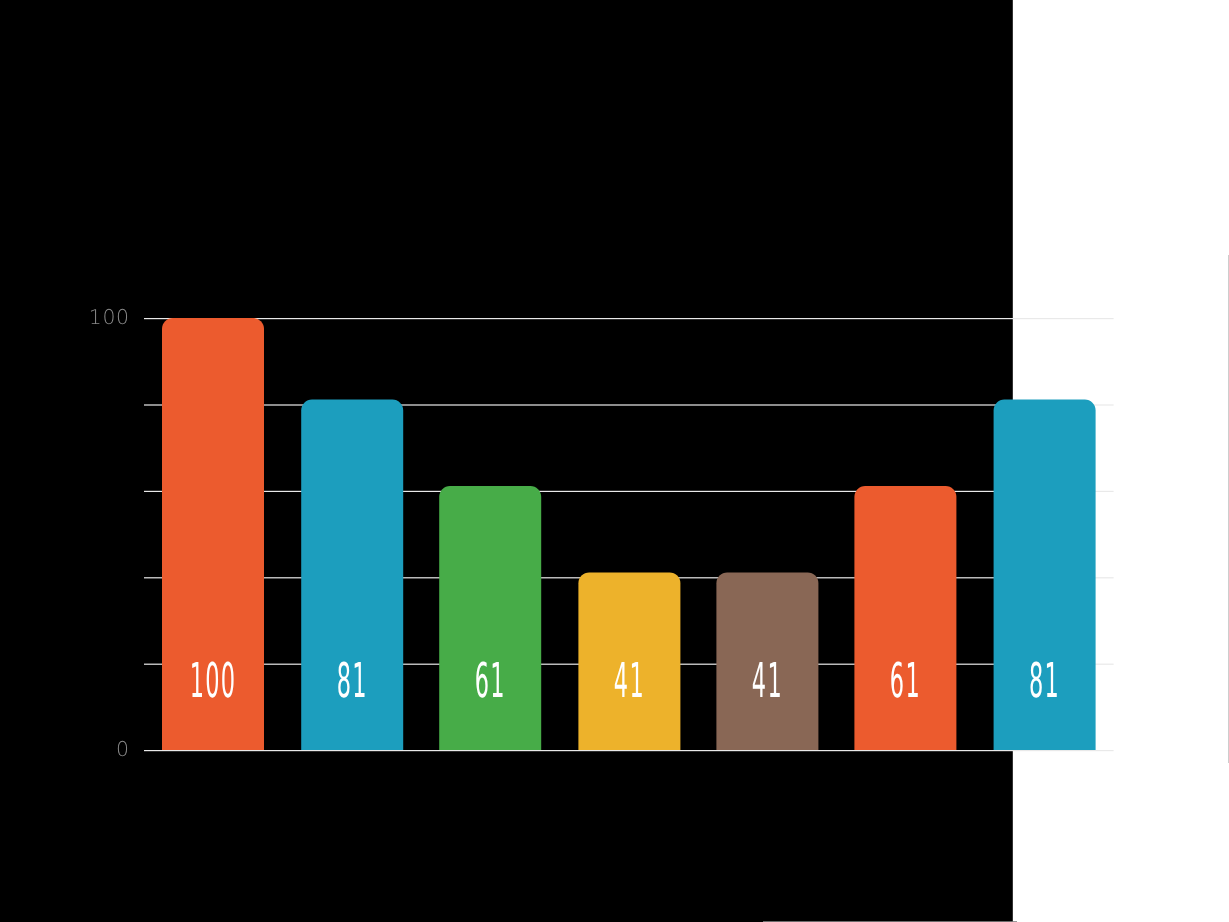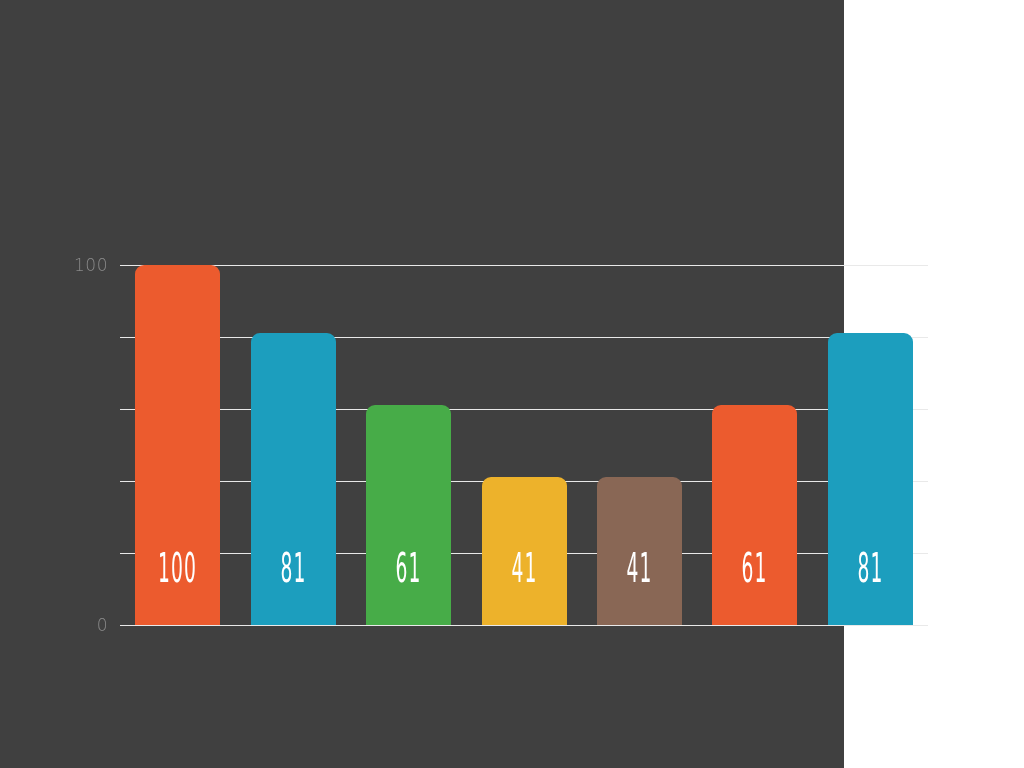--- a/index.html
+++ b/index.html
@@ -11,21 +11,21 @@
     height: 768px;
     background: #ffffff;
     font-family: "Liberation Sans", sans-serif;
     overflow: hidden;
   }
 
   #chart-root {
     position: relative;
     width: 844px;
     height: 768px;
-    background: #404040;
+    background: #000000;
   }
 
   
   #plot-area {
     position: absolute;
     left: 120px;
     top: 265px;
     width: 808px;
     height: 360px;
   }

